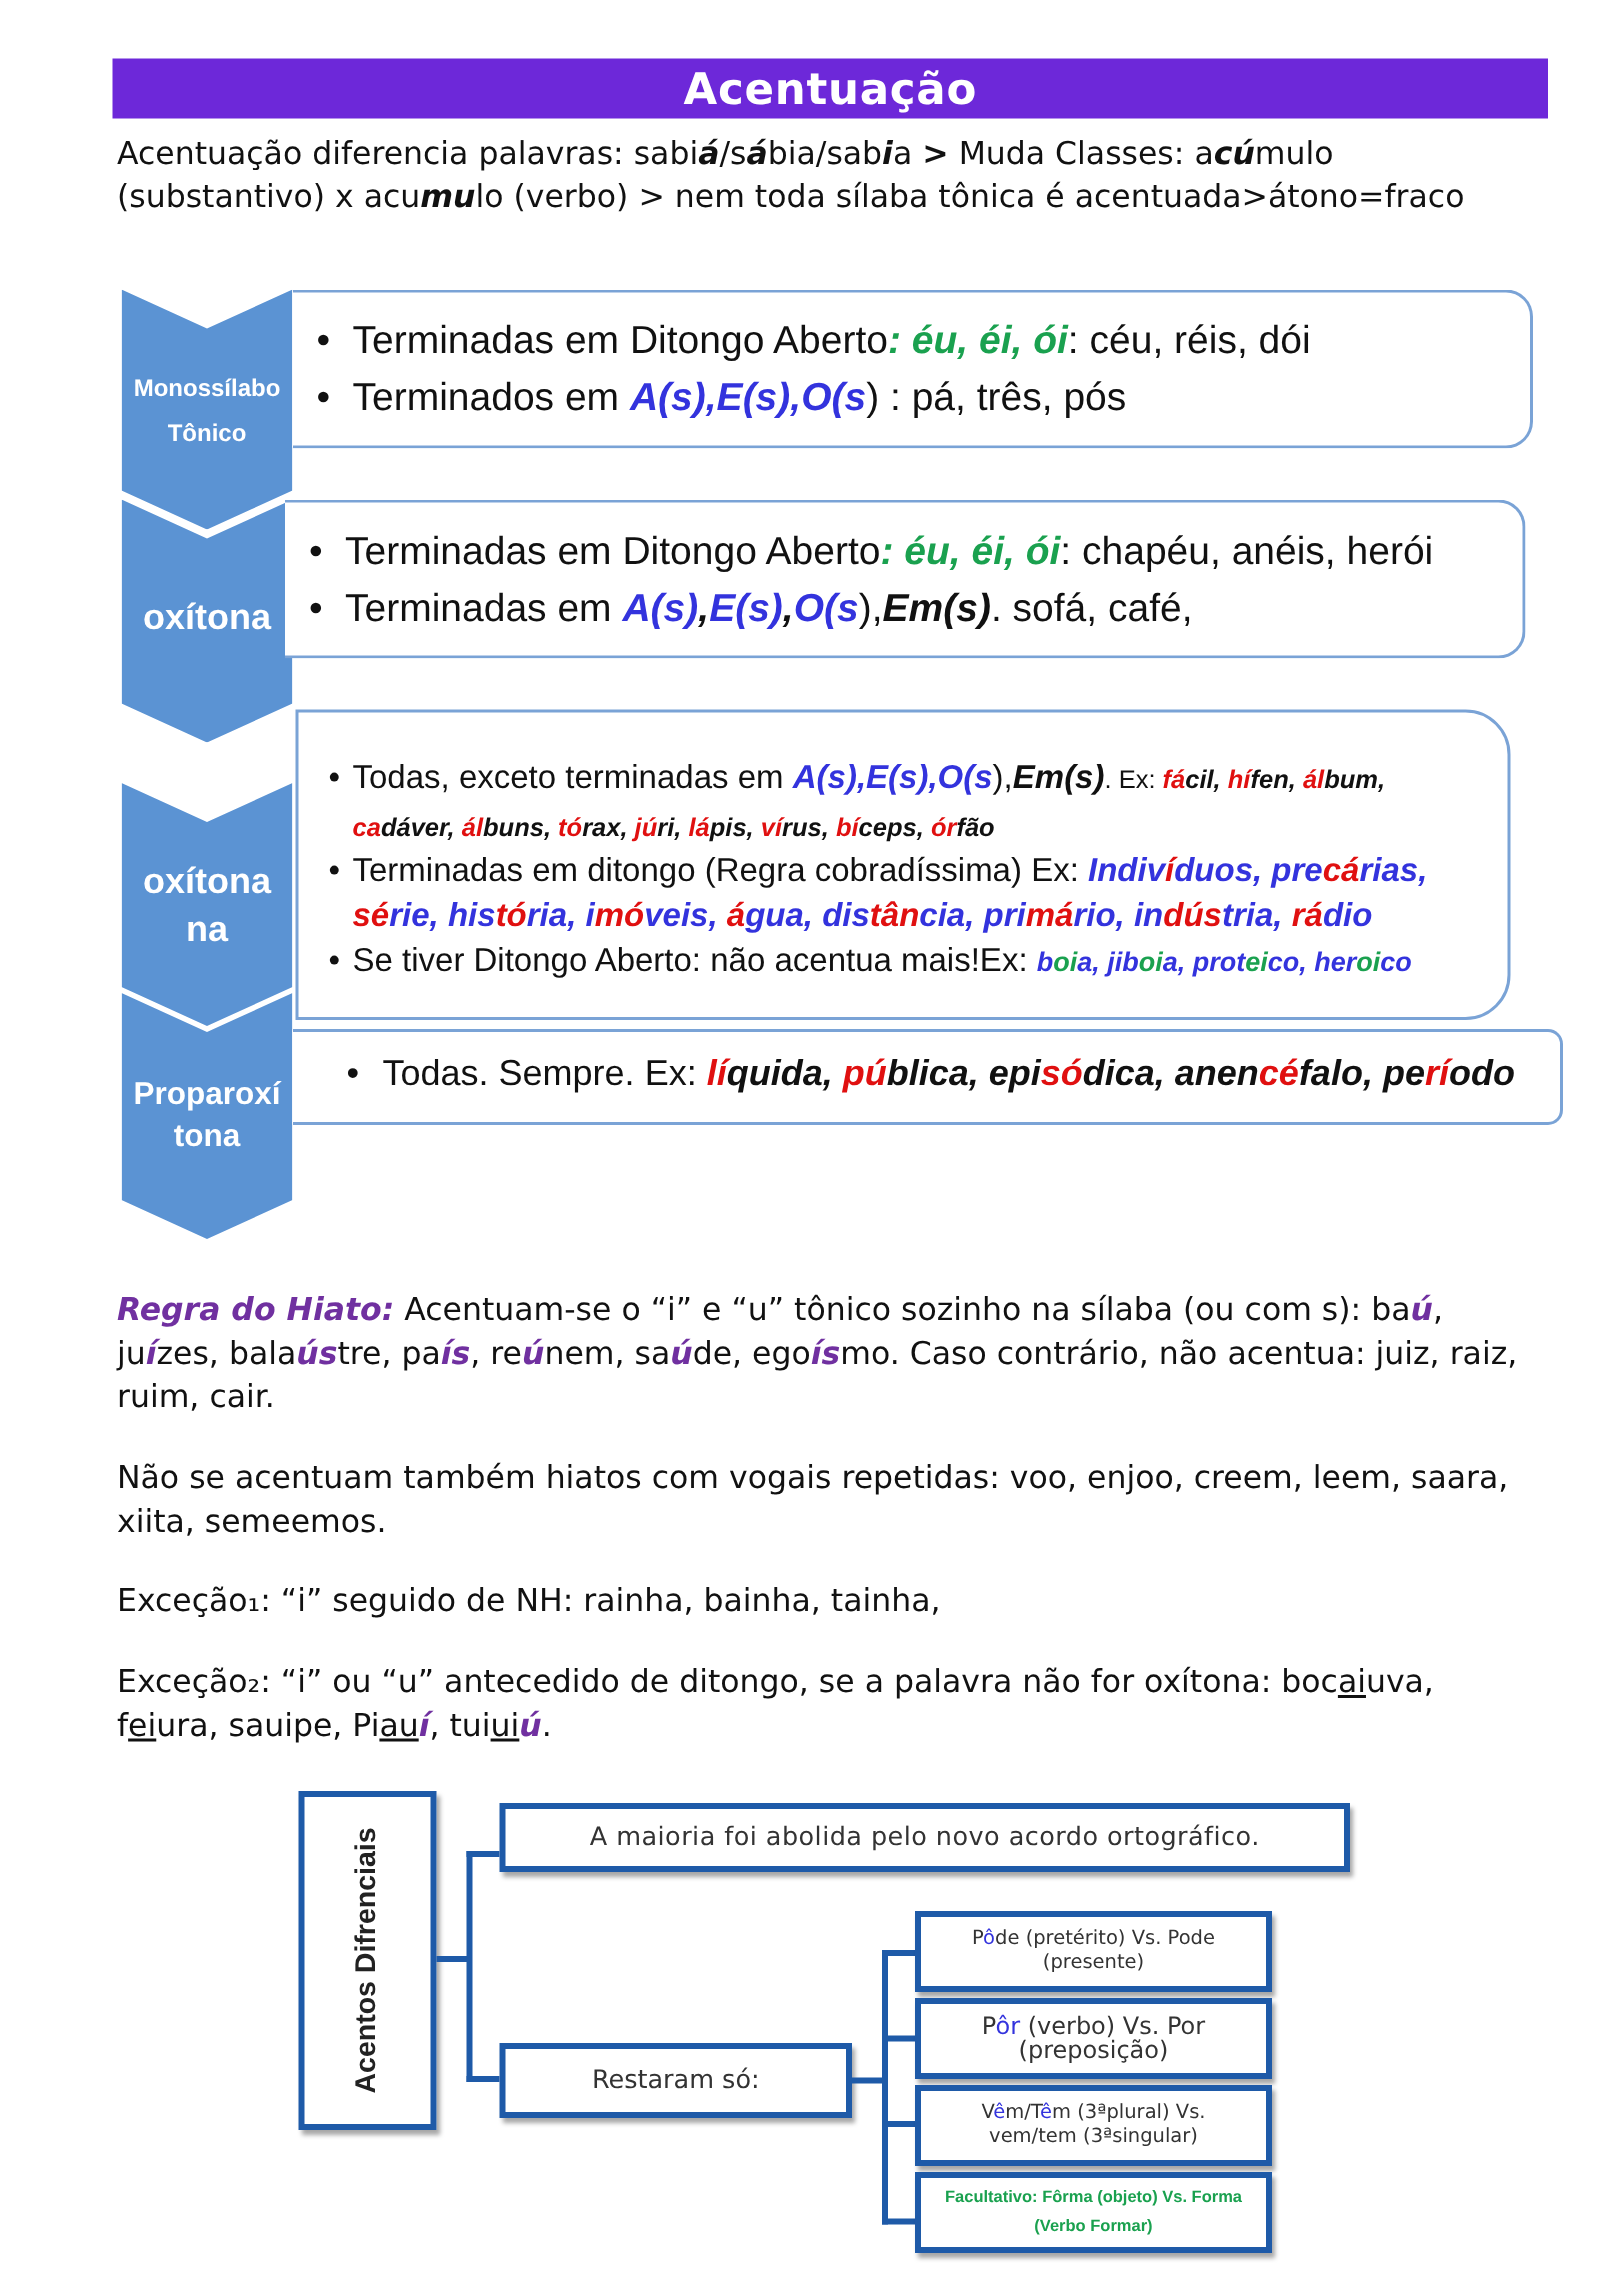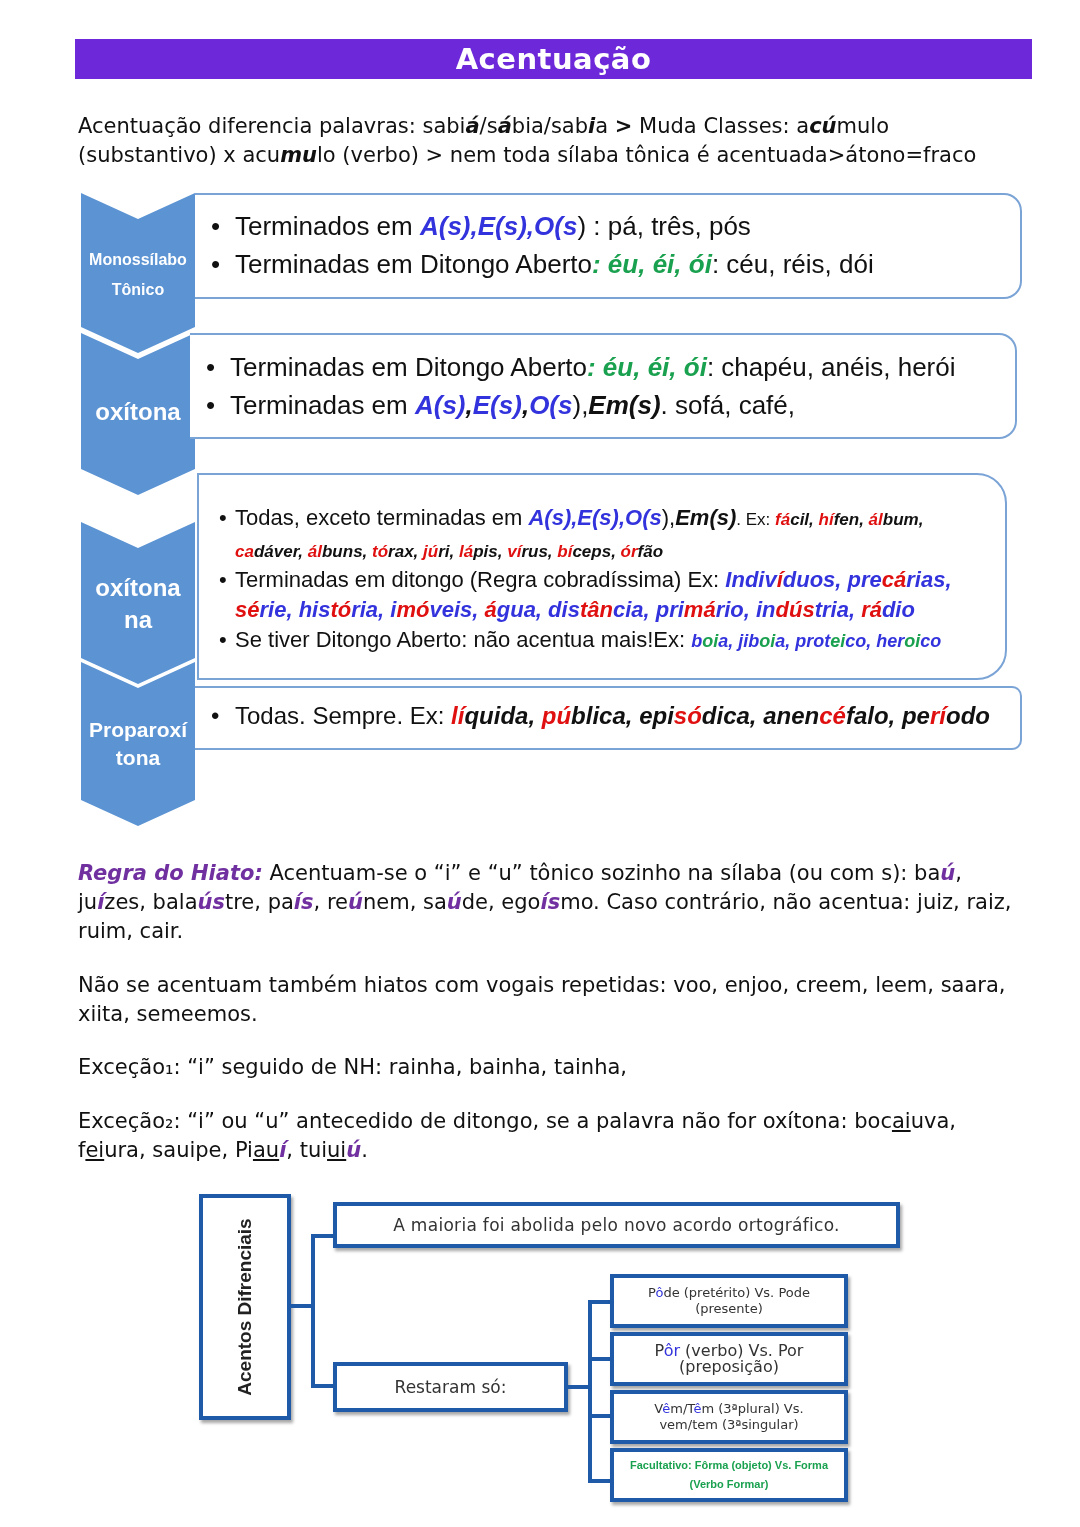--- a/index.html
+++ b/index.html
@@ -1,18 +1,18 @@
 <!DOCTYPE html>
 <html><head>
 <meta charset="utf-8">
 <style>
   html, body { margin:0; padding:0; background:#ffffff; }
   body { width:1080px; height:1527px; position:relative; overflow:hidden; font-family:"DejaVu Sans", sans-serif; color:#111; }
   .title-band { position:absolute; left:75px; top:39px; width:957px; height:40px; background:#6d28d9; color:#fff; text-align:center; font-weight:bold; font-size:29px; line-height:40px; letter-spacing:0.5px; }
-  .intro { position:absolute; left:78px; top:112px; width:950px; font-size:21px; line-height:29px; text-align:justify; text-align-last:left; }
+  .intro { position:absolute; left:78px; top:88px; width:950px; font-size:21px; line-height:29px; text-align:justify; text-align-last:left; }
   .b { font-weight:bold; font-style:italic; }
   .bb { font-weight:bold; }
   .chev { position:absolute; left:81px; width:114px; background:#5b93d3; }
   .chev-label { position:absolute; left:81px; width:114px; color:#fff; font-family:"Liberation Sans", sans-serif; font-weight:bold; text-align:center; }
   .box { position:absolute; background:#fff; border:2px solid #7aa3d6; border-left:none; border-radius:0 18px 18px 0; font-family:"Liberation Sans", sans-serif; }
   .box ul { margin:0; padding:0; list-style:none; }
   .box li { position:relative; padding-left:24px; }
   .box li::before { content:"\2022"; position:absolute; left:0; top:0; }
   .blue { color:#3333dd; font-weight:bold; font-style:italic; }
   .green { color:#1aa14f; font-weight:bold; font-style:italic; }
@@ -51,22 +51,22 @@
   <div>oxítona</div>
   <div>na</div>
 </div>
 <div class="chev-label" style="top:716px;font-size:21px;line-height:28px;">
   <div>Proparoxí</div>
   <div>tona</div>
 </div>
 
 <div class="box" style="left:195px;top:193px;width:825px;height:102px;font-size:26px;line-height:38px;">
   <ul style="padding:12px 0 0 16px;">
+    <li><span>Terminadas em Ditongo Aberto</span><span class="green">: éu, éi, ói</span><span>: céu, réis, dói</span></li>
     <li><span>Terminados em </span><span class="blue">A(s),E(s),O(s</span><span>) : pá, três, pós</span></li>
-    <li><span>Terminadas em Ditongo Aberto</span><span class="green">: éu, éi, ói</span><span>: céu, réis, dói</span></li>
   </ul>
 </div>
 
 <div class="box" style="left:190px;top:333px;width:825px;height:102px;font-size:26px;line-height:38px;">
   <ul style="padding:13px 0 0 16px;">
     <li><span>Terminadas em Ditongo Aberto</span><span class="green">: éu, éi, ói</span><span>: chapéu, anéis, herói</span></li>
     <li><span>Terminadas em </span><span class="blue">A(s)</span><span class="blk">,</span><span class="blue">E(s)</span><span class="blk">,</span><span class="blue">O(s</span><span>),</span><span class="blk">Em(s)</span><span>.  sofá, café,</span></li>
   </ul>
 </div>
 
@@ -77,21 +77,21 @@
     </li>
     <li style="padding-left:16px;">
       <span>Terminadas em ditongo (Regra cobradíssima) Ex: </span><span class="blue">Indiv</span><span class="red">í</span><span class="blue">duos, </span><span class="blue">pre</span><span class="red">cá</span><span class="blue">rias, </span><br><span class="red">sé</span><span class="blue">rie, </span><span class="blue">his</span><span class="red">tó</span><span class="blue">ria, </span><span class="blue">i</span><span class="red">mó</span><span class="blue">veis, </span><span class="red">á</span><span class="blue">gua, </span><span class="blue">dis</span><span class="red">tân</span><span class="blue">cia, </span><span class="blue">pri</span><span class="red">má</span><span class="blue">rio, </span><span class="blue">in</span><span class="red">dús</span><span class="blue">tria, </span><span class="red">rá</span><span class="blue">dio</span>
     </li>
     <li style="padding-left:16px;">
       <span>Se tiver Ditongo Aberto: não acentua mais!Ex: </span><span style="font-size:18px;"><span class="blue">b</span><span class="green">oi</span><span class="blue">a, </span><span class="blue">jib</span><span class="green">oi</span><span class="blue">a, </span><span class="blue">prot</span><span class="green">ei</span><span class="blue">co, </span><span class="blue">her</span><span class="green">oi</span><span class="blue">co</span></span>
     </li>
   </ul>
 </div>
 
-<div class="box" style="left:195px;top:686px;width:825px;height:60px;border-radius:0 10px 10px 0;font-size:24px;line-height:56px;">
+<div class="box" style="left:195px;top:686px;width:825px;height:60px;border-radius:0 10px 10px 0;font-size:24px;line-height:56px;padding-left:20px;">
   <ul style="padding:0 0 0 16px;">
     <li><span>Todas. Sempre. Ex: </span><span class="red">lí</span><span class="blk">quida, </span><span class="red">pú</span><span class="blk">blica, </span><span class="blk">epi</span><span class="red">só</span><span class="blk">dica, </span><span class="blk">anen</span><span class="red">cé</span><span class="blk">falo, </span><span class="blk">pe</span><span class="red">rí</span><span class="blk">odo</span></li>
   </ul>
 </div>
 
 <div class="para" style="top:859px;">
   <span class="purple">Regra do Hiato:</span><span> Acentuam-se o “i” e “u” tônico sozinho na sílaba (ou com s): ba</span><span class="purple">ú</span><span>, ju</span><span class="purple">í</span><span>zes, bala</span><span class="purple">ús</span><span>tre, pa</span><span class="purple">ís</span><span>, re</span><span class="purple">ú</span><span>nem, sa</span><span class="purple">ú</span><span>de, ego</span><span class="purple">ís</span><span>mo. Caso contrário, não acentua: juiz, raiz, ruim, cair.</span>
 </div>
 
 <div class="para" style="top:971px;">Não se acentuam também hiatos com vogais repetidas: voo, enjoo, creem, leem, saara, xiita, semeemos.</div>

